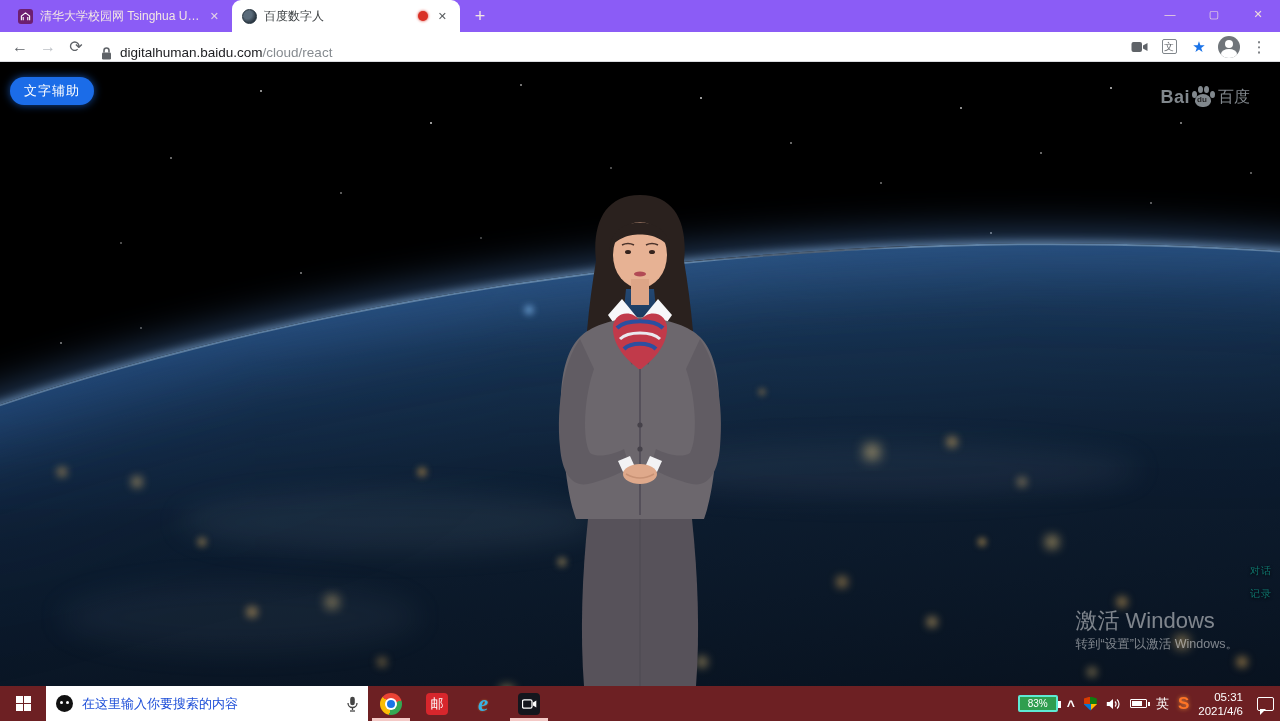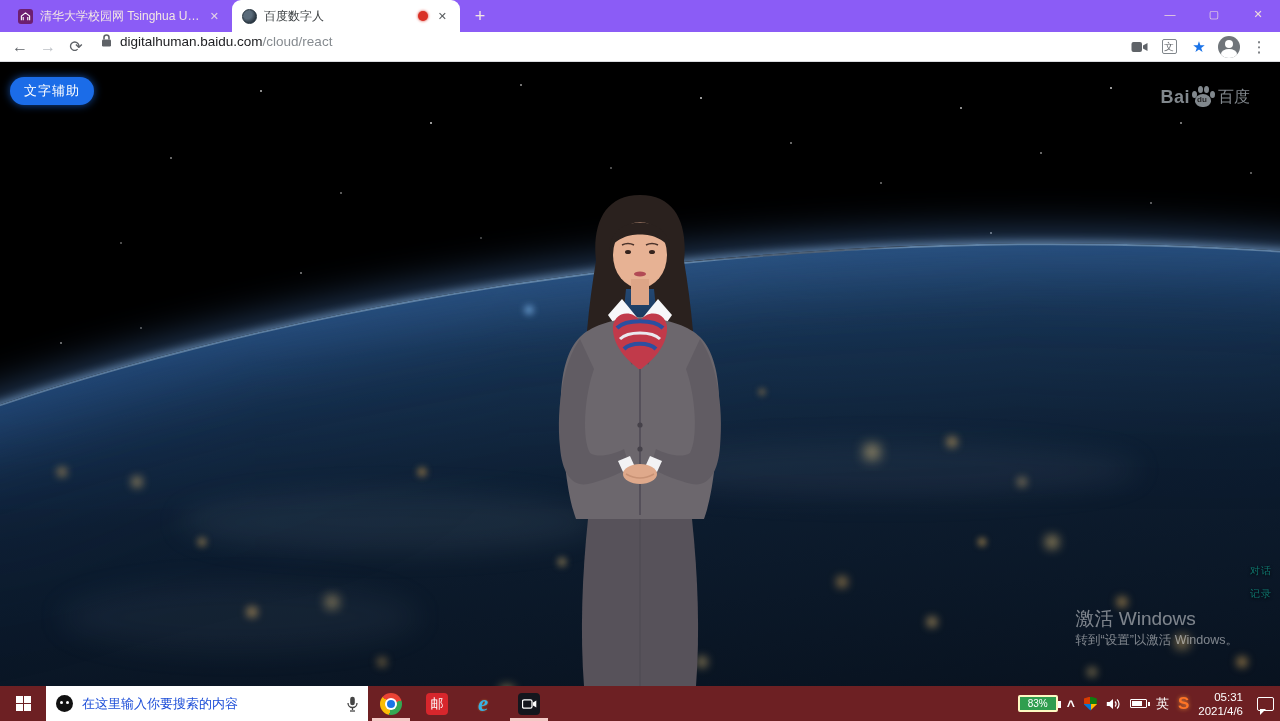--- a/index.html
+++ b/index.html
@@ -22,21 +22,21 @@
     color:#f3e6e4; font-size:18px; font-weight:300; border-radius:50%; cursor:pointer; }
   .win-controls { position:absolute; right:0; top:0; height:28px; display:flex; }
   .win-btn { width:44px; display:flex; align-items:center; justify-content:center;
     color:#f0dddb; font-size:11px; cursor:pointer; }
 
   .toolbar { height:30px; background:#fff; display:flex; align-items:center; padding:0 7px; gap:2px;
     border-bottom:1px solid #dadce0; }
   .nav-btn { width:26px; height:26px; display:flex; align-items:center; justify-content:center;
     font-size:16px; color:#5f6368; border-radius:50%; cursor:pointer; }
   .nav-btn.disabled { color:#bdc1c6; }
-  .urlbox { flex:1; display:flex; align-items:flex-start; gap:8px; padding:0 10px; height:26px; }
+  .urlbox { flex:1; display:flex; align-items:flex-end; gap:8px; padding:0 10px; height:26px; }
   .lock-icon svg { display:block; }
   .url { font-size:13.5px; color:#202124; }
   .url .path { color:#868b90; }
   .tool-icon { width:28px; height:26px; display:flex; align-items:center; justify-content:center; cursor:pointer; }
   .star { color:#1a73e8; font-size:15px; }
   .translate-box { width:15px; height:15px; border:1px solid #80868b; border-radius:2px; color:#5f6368;
     font-size:10px; line-height:13px; text-align:center; }
   .avatar { width:22px; height:22px; border-radius:50%; background:#70757a; position:relative; overflow:hidden; }
   .avatar::before { content:""; position:absolute; left:7px; top:4px; width:8px; height:8px; border-radius:50%; background:#fff; }
   .avatar::after  { content:""; position:absolute; left:3px; top:13px; width:16px; height:10px; border-radius:50%; background:#fff; }
@@ -96,21 +96,21 @@
   .mic-pill { position:absolute; left:50%; top:527px; transform:translateX(-50%);
     height:39px; padding:0 28px; display:flex; align-items:center; gap:13px;
     border:3px solid #fff; border-radius:22px; background:rgba(12,16,22,.30);
     box-shadow:0 0 16px rgba(255,255,255,.65), inset 0 0 10px rgba(255,255,255,.2); cursor:pointer; }
   .mic-pill .label { color:#fff; font-size:15px; letter-spacing:2px; text-shadow:0 1px 2px rgba(0,0,0,.6); }
 
   .side-tabs { position:absolute; right:8px; top:502px; display:flex; flex-direction:column; gap:9px; }
   .side-tab { color:#0f766e; font-size:10px; letter-spacing:1px; text-shadow:0 1px 3px #000; cursor:pointer; }
 
   .activation { position:absolute; right:42px; top:544px; color:rgba(255,255,255,.48); }
-  .activation .l1 { font-size:19px; }
+  .activation .l1 { font-size:22px; }
   .activation .l2 { font-size:12.5px; }
 
   
   .taskbar { height:35px; background:#6d2023; display:flex; align-items:center; position:relative; }
   .start-btn { width:46px; height:35px; display:flex; align-items:center; justify-content:center; cursor:pointer; }
   .win-logo { width:15px; height:15px; display:grid; grid-template-columns:7px 7px; grid-template-rows:7px 7px; gap:1px; }
   .win-logo span { background:#fff; }
   .tb-search { width:322px; height:35px; background:#fff; display:flex; align-items:center; gap:9px;
     padding:0 10px; cursor:text; }
   .search-orb { width:17px; height:17px; border-radius:50%; background:#111; position:relative; flex:none; }
@@ -123,21 +123,21 @@
   .chrome-ic { width:22px; height:22px; border-radius:50%; position:relative;
     background:conic-gradient(from -50deg, #ea4335 0 120deg, #34a853 120deg 240deg, #fbbc05 240deg 360deg); }
   .chrome-ic::before { content:""; position:absolute; inset:5px; border-radius:50%; background:#fff; }
   .chrome-ic::after  { content:""; position:absolute; inset:7px; border-radius:50%; background:#1a73e8; }
   .mail-ic { width:22px; height:22px; border-radius:4px; background:#d8262c; color:#fff; font-size:13px;
     display:flex; align-items:center; justify-content:center; }
   .ie-ic { color:#35b1e8; font-size:23px; font-weight:bold; font-style:italic;
     font-family:"Liberation Serif", serif; text-shadow:0 0 2px rgba(255,200,60,.5); }
   .cam-ic { width:22px; height:22px; border-radius:4px; background:#14161d; display:flex; align-items:center; justify-content:center; }
   .tray { position:absolute; right:0; top:0; height:35px; display:flex; align-items:center; gap:9px; padding-right:6px; }
-  .tray-batt-pct { width:40px; height:17px; background:#2f9e4f; border:2px solid #fef9c3; border-radius:2px;
+  .tray-batt-pct { width:40px; height:17px; background:#2f9e4f; border:2px solid #5eead4; border-radius:2px;
     color:#fff; font-size:10px; display:flex; align-items:center; justify-content:center; position:relative; cursor:pointer; }
   .tray-batt-pct::after { content:""; position:absolute; right:-5px; top:4px; width:3px; height:7px; background:#fdfdfd; }
   .tray-chevron { color:#fff; font-size:14px; font-weight:bold; transform:translateY(2px); cursor:pointer; }
   .shield { width:13px; height:14px; cursor:pointer;
     clip-path:polygon(50% 0, 100% 14%, 98% 58%, 50% 100%, 2% 58%, 0 14%);
     background:conic-gradient(#107c10 0 25%, #ffb900 0 50%, #0078d7 0 75%, #d83b01 0 100%); position:relative; }
   .tray-ic { color:#fff; cursor:pointer; display:flex; align-items:center; }
   .batt-outline { width:17px; height:9px; border:1.5px solid #fff; border-radius:1px; position:relative;
     background:linear-gradient(to right, #fff 0 75%, transparent 75%); background-clip:content-box; padding:1px; cursor:pointer; }
   .batt-outline::after { content:""; position:absolute; right:-4px; top:2px; width:2px; height:4px; background:#fff; }

